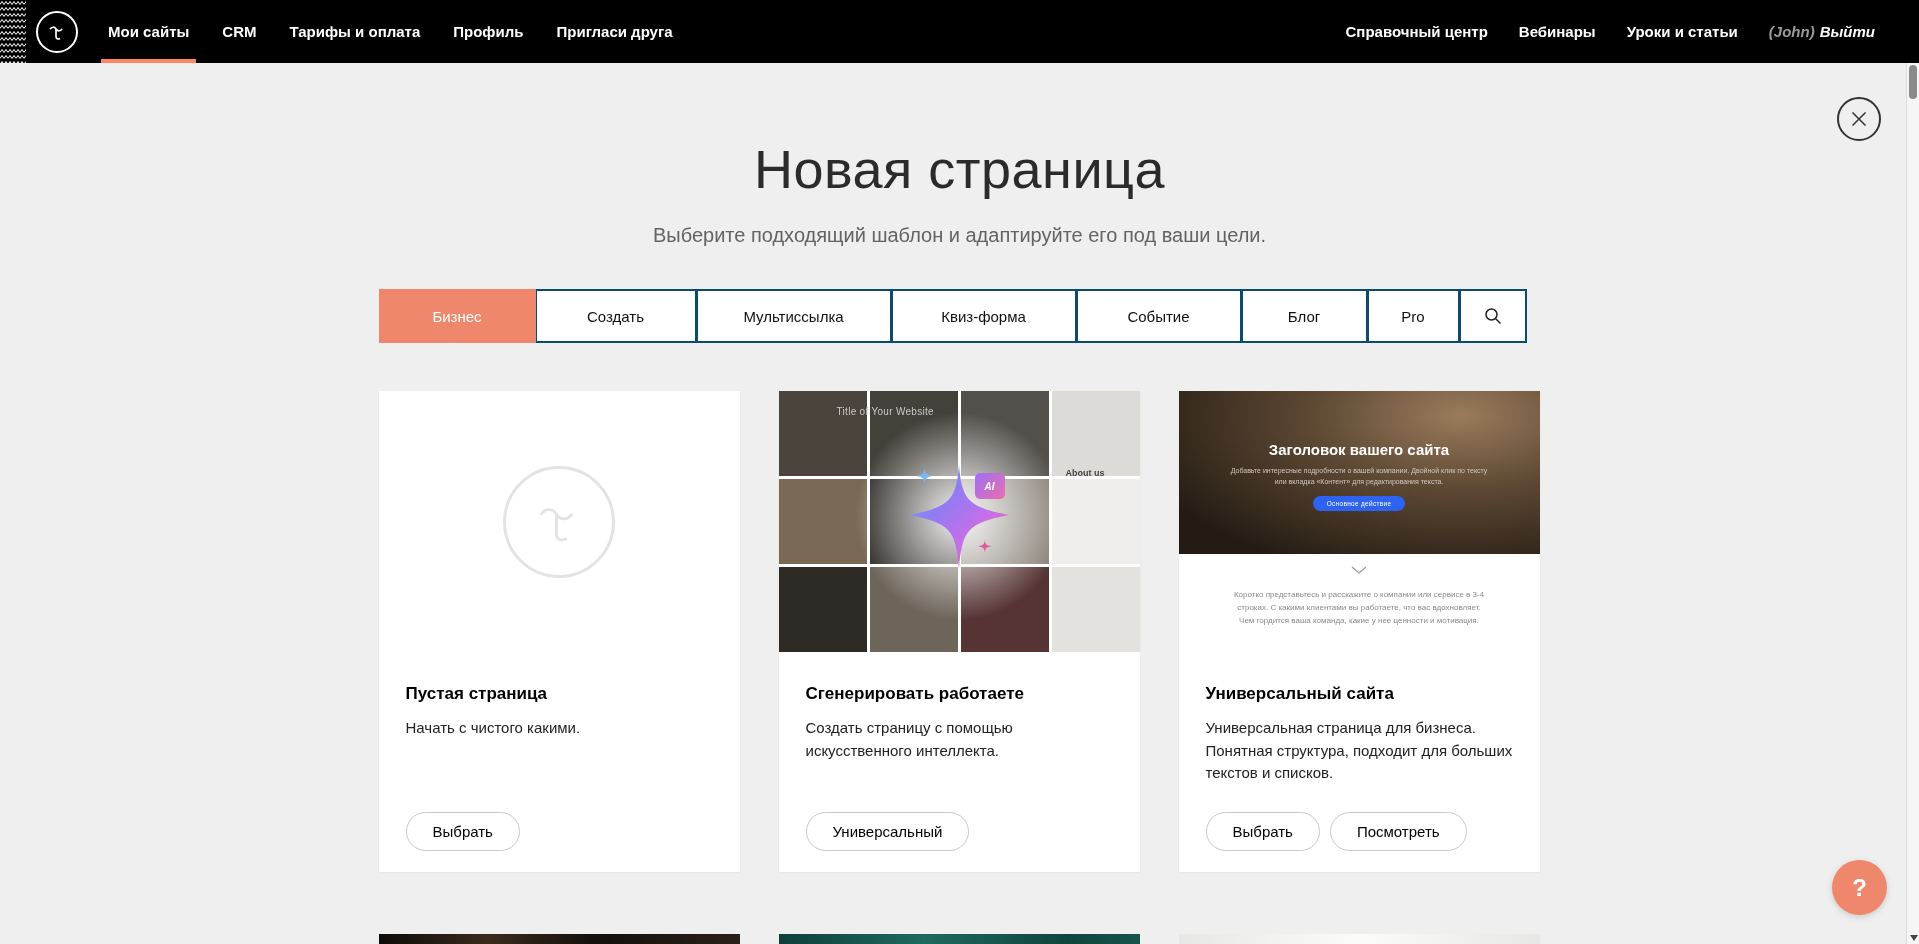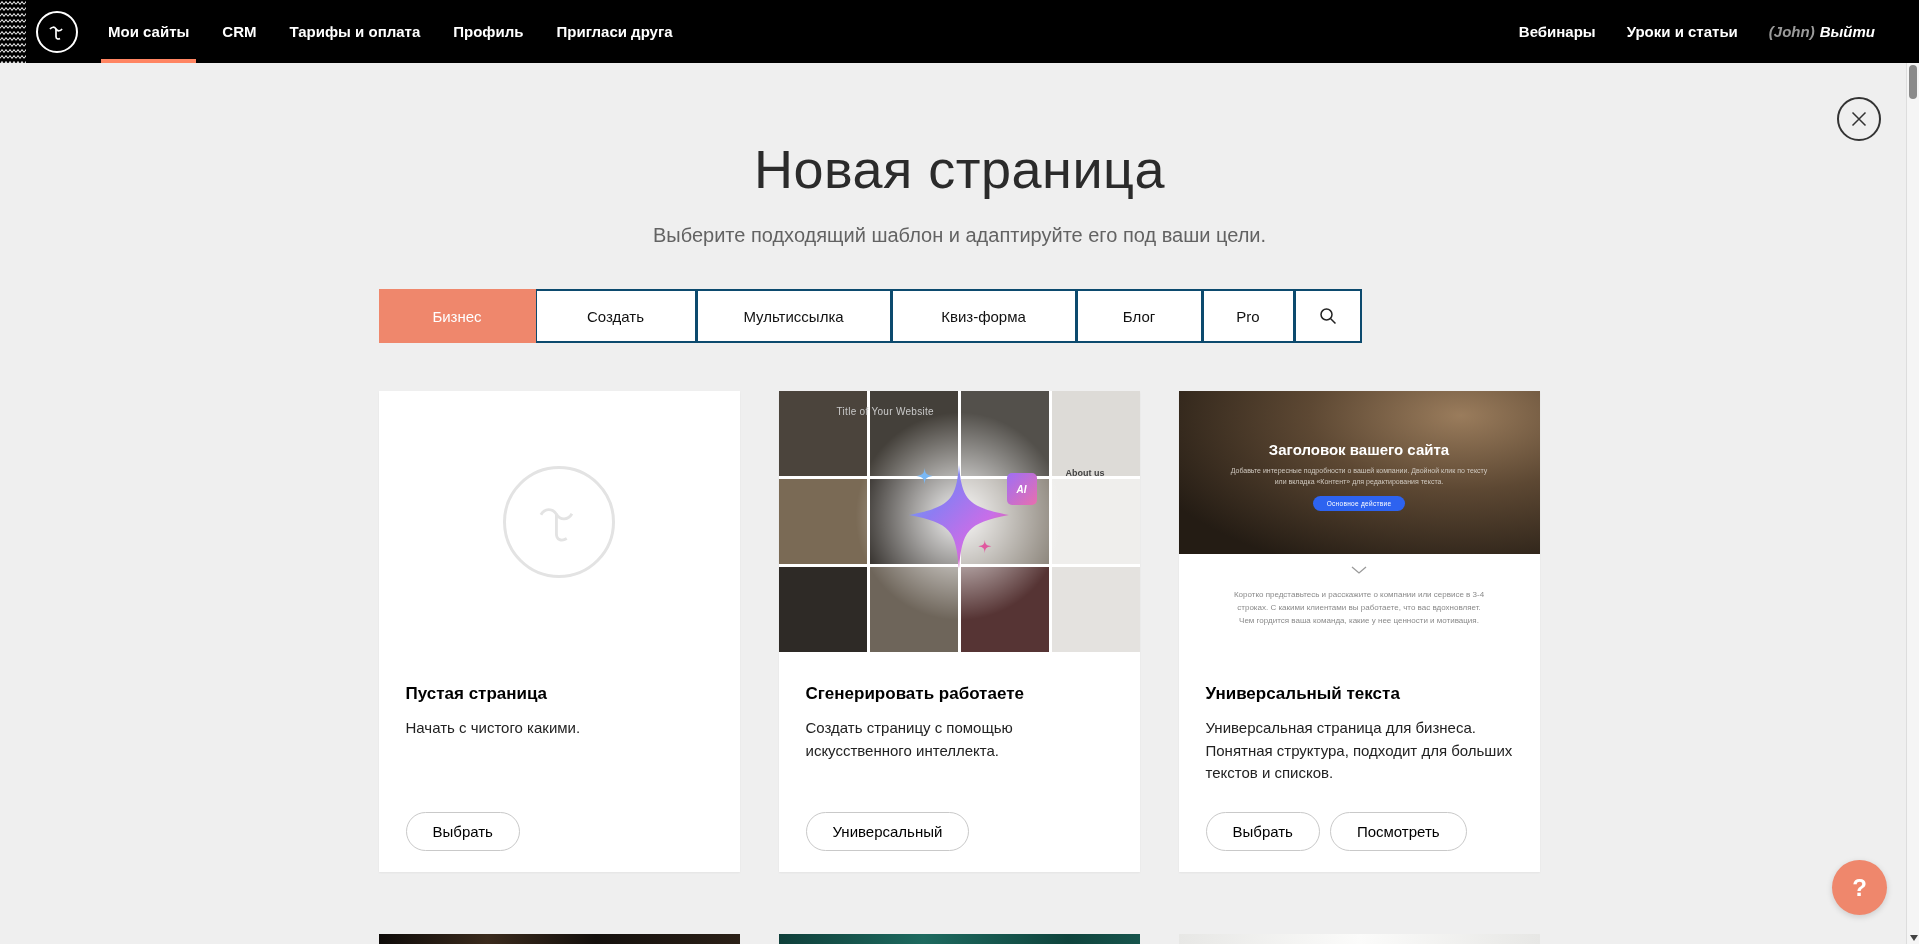--- a/index.html
+++ b/index.html
@@ -47,21 +47,21 @@
   
   .collage{height:261px;position:relative;display:grid;grid-template-columns:repeat(4,1fr);grid-template-rows:repeat(3,1fr);
     gap:3px;background:#fff;overflow:hidden;cursor:pointer;}
   .t1{background:#4b443c}.t2{background:#44403a}.t3{background:#53504b}.t4{background:#dddbd7}
   .t5{background:#7a6a55}.t6{background:#332f2b}.t7{background:#8b847a}.t8{background:#efeeec}
   .t9{background:#2e2a26}.t10{background:#6e655a}.t11{background:#563434}.t12{background:#e4e2df}
   .collage-glow{position:absolute;inset:0;background:radial-gradient(circle at 50% 48%,rgba(255,255,255,0.95) 0%,rgba(255,255,255,0.55) 20%,rgba(255,255,255,0) 46%);}
   .collage-title{position:absolute;left:58px;top:15px;font-size:10px;color:#c9c9c9;letter-spacing:0.3px;}
   .collage-about{position:absolute;left:287px;top:77px;font-size:9px;font-weight:bold;color:#444;}
   .sparkle{position:absolute;left:120px;top:68px;}
-  .badge-ai{position:absolute;left:228px;top:82px;width:30px;height:32px;border-radius:5px;
+  .badge-ai{position:absolute;left:196px;top:82px;width:30px;height:26px;border-radius:5px;
     background:linear-gradient(135deg,#9f6ef5,#e86fae);color:#fff;font-size:10px;font-weight:bold;
     display:flex;align-items:center;justify-content:center;font-style:italic;}
   
   .tpl-preview{height:261px;overflow:hidden;cursor:pointer;}
   .tpl-hero{height:163px;background:radial-gradient(ellipse at 78% 15%,#9a7c5c 0%,#5d4833 38%,#241c14 85%);text-align:center;overflow:hidden;}
   .tpl-hero-title{padding-top:50px;font-size:15px;font-weight:bold;color:#fff;}
   .tpl-hero-sub{margin:7px auto 0;width:74%;font-size:7px;line-height:1.6;color:#cfc8bf;}
   .tpl-hero-btn{display:inline-block;margin-top:9px;background:#2d63f0;color:#fff;font-size:6.5px;padding:4px 14px;border-radius:9px;letter-spacing:0.3px;cursor:pointer;}
   .tpl-chevron{text-align:center;margin-top:6px;}
   .tpl-body-text{width:72%;margin:11px auto 0;font-size:8px;line-height:1.6;color:#8a8a8a;text-align:center;}
@@ -112,20 +112,23 @@
       </div>
     <div class="nav-item">
         <span>Профиль</span>
       </div>
     <div class="nav-item">
         <span>Пригласи друга</span>
       </div>
   </div>
   <div class="nav-right">
     <div class="nav-item">
+        <span>Справочный центр</span>
+      </div>
+    <div class="nav-item">
         <span>Вебинары</span>
       </div>
     <div class="nav-item">
         <span>Уроки и статьи</span>
       </div>
     <div class="nav-item nav-user">
       <span class="dim">(John)</span>
       <span>Выйти</span>
     </div>
   </div>
@@ -145,20 +148,23 @@
       <span>Бизнес</span>
     </div>
   <div class="tab" style="width:162px">
       <span>Создать</span>
     </div>
   <div class="tab" style="width:196px">
       <span>Мультиссылка</span>
     </div>
   <div class="tab" style="width:186px">
       <span>Квиз-форма</span>
+    </div>
+  <div class="tab" style="width:166px">
+      <span>Событие</span>
     </div>
   <div class="tab" style="width:127px">
       <span>Блог</span>
     </div>
   <div class="tab" style="width:93px">
       <span>Pro</span>
     </div>
   <div class="tab" style="width:68px">
     <svg width="20" height="20" viewBox="0 0 20 20">
       <circle cx="8.5" cy="8.5" r="5.5" stroke="#222" stroke-width="1.5" fill="none"></circle>
@@ -236,21 +242,21 @@
         <div class="tpl-hero-btn">Основное действие</div>
       </div>
       <div class="tpl-chevron">
         <svg width="16" height="8" viewBox="0 0 16 8">
             <path d="M1 1 L8 7 L15 1" stroke="#9a9a9a" stroke-width="1.3" fill="none"></path>
           </svg>
       </div>
       <div class="tpl-body-text">Коротко представьтесь и расскажите о компании или сервисе в 3-4 строках. С какими клиентами вы работаете, что вас вдохновляет. Чем гордится ваша команда, какие у нее ценности и мотивация.</div>
     </div>
     <div class="card-body">
-      <div class="card-title">Универсальный текста</div>
+      <div class="card-title">Универсальный сайта</div>
       <div class="card-desc">Универсальная страница для бизнеса. Понятная структура, подходит для больших текстов и списков.</div>
     </div>
     <div class="card-actions">
       <button class="pill-btn">Выбрать</button>
       <button class="pill-btn">Посмотреть</button>
     </div>
   </div>
 </div>
 
 <div class="cards2">

